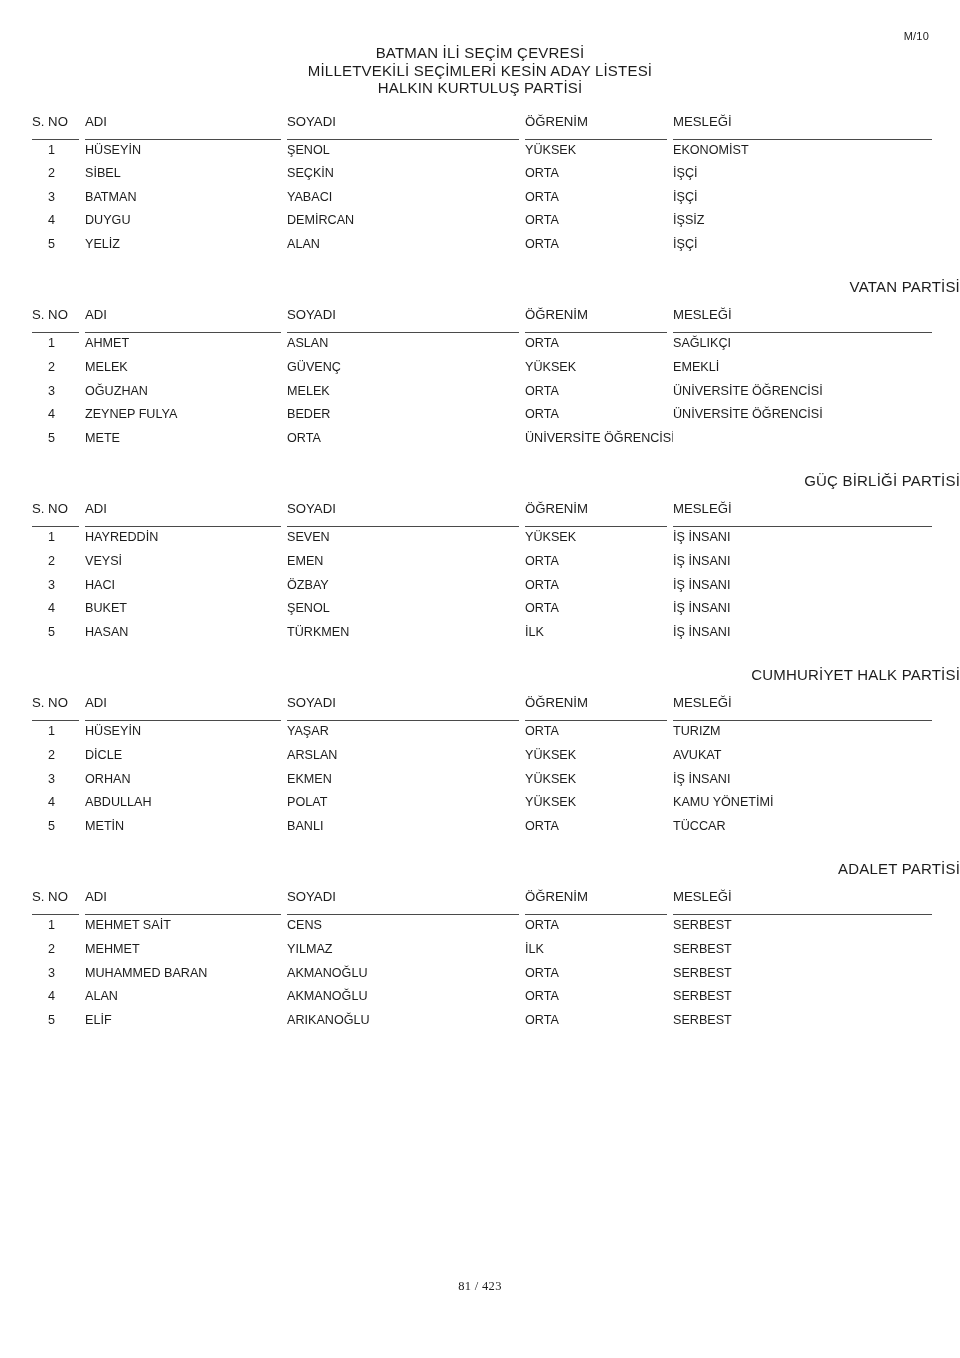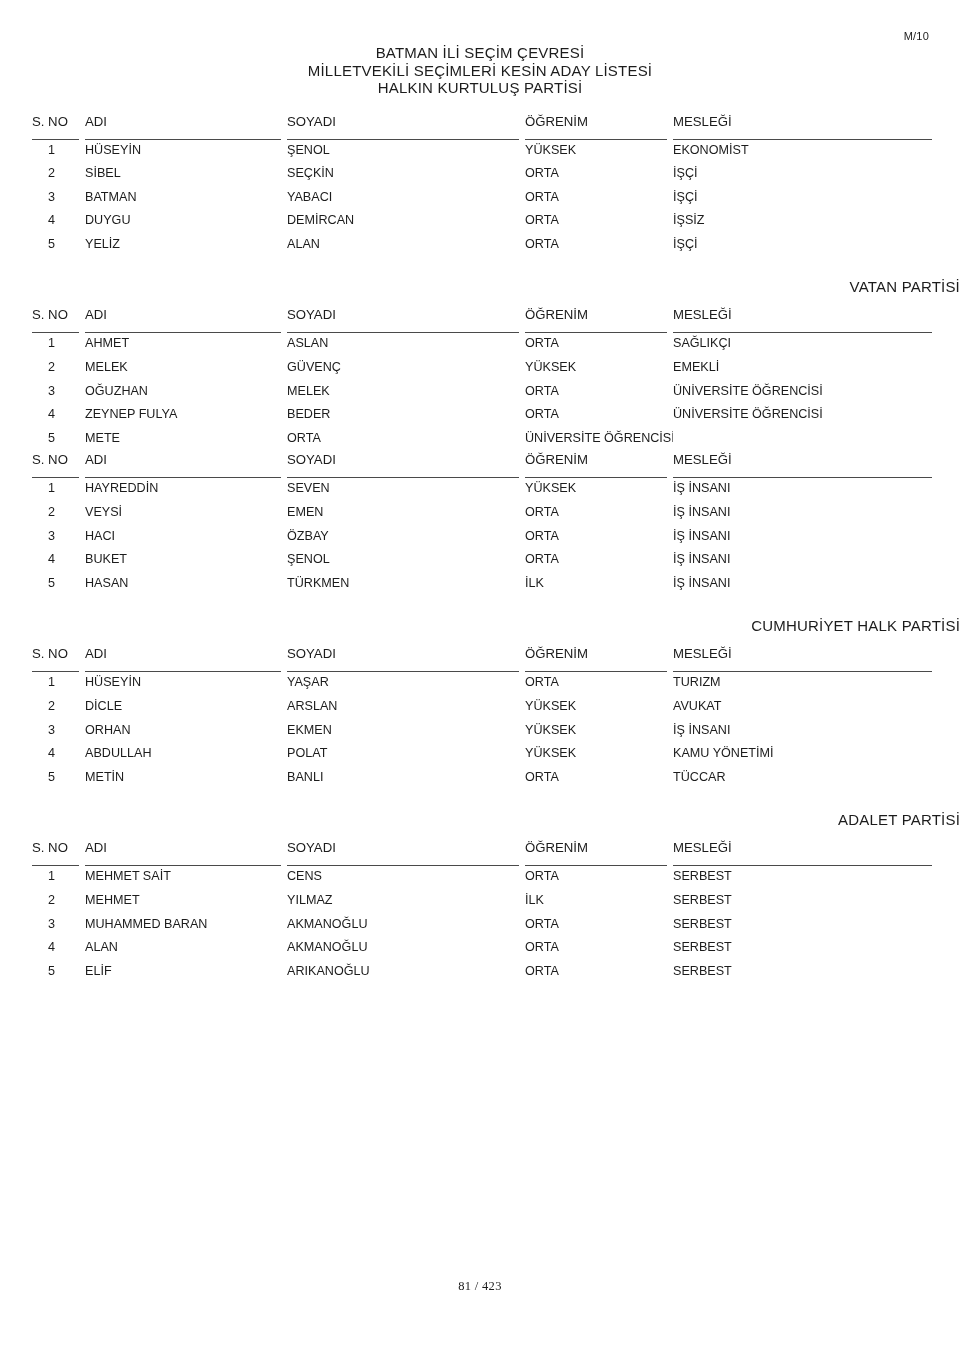--- a/index.html
+++ b/index.html
@@ -161,20 +161,21 @@
         <div class="c sno">4</div>
         <div class="c adi">ZEYNEP FULYA</div>
         <div class="c soyadi">BEDER</div>
         <div class="c ogrenim">ORTA</div>
         <div class="c meslegi">ÜNİVERSİTE ÖĞRENCİSİ</div>
         <div class="c sno">5</div>
         <div class="c adi">METE</div>
         <div class="c ogrenim">ORTA</div>
         <div class="c meslegi">ÜNİVERSİTE ÖĞRENCİSİ</div>
       </div>
+      <div class="party-heading">GÜÇ BİRLİĞİ PARTİSİ</div>
       <div class="tbl">
         <div class="h sno">S. NO</div>
         <div class="h adi">ADI</div>
         <div class="h soyadi">SOYADI</div>
         <div class="h ogrenim">ÖĞRENİM</div>
         <div class="h meslegi last">MESLEĞİ</div>
         <div class="c sno">1</div>
         <div class="c adi">HAYREDDİN</div>
         <div class="c soyadi">SEVEN</div>
         <div class="c ogrenim">YÜKSEK</div>

